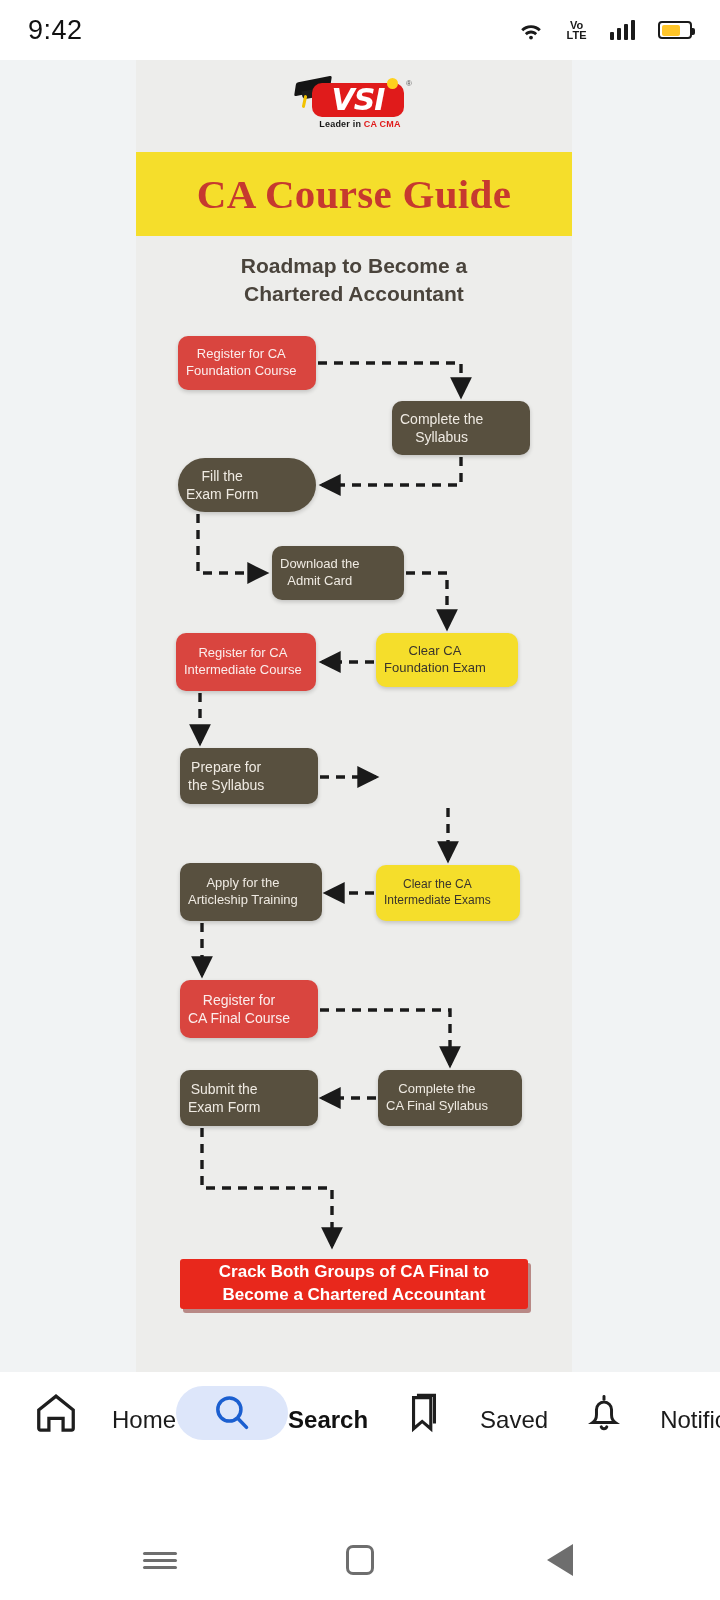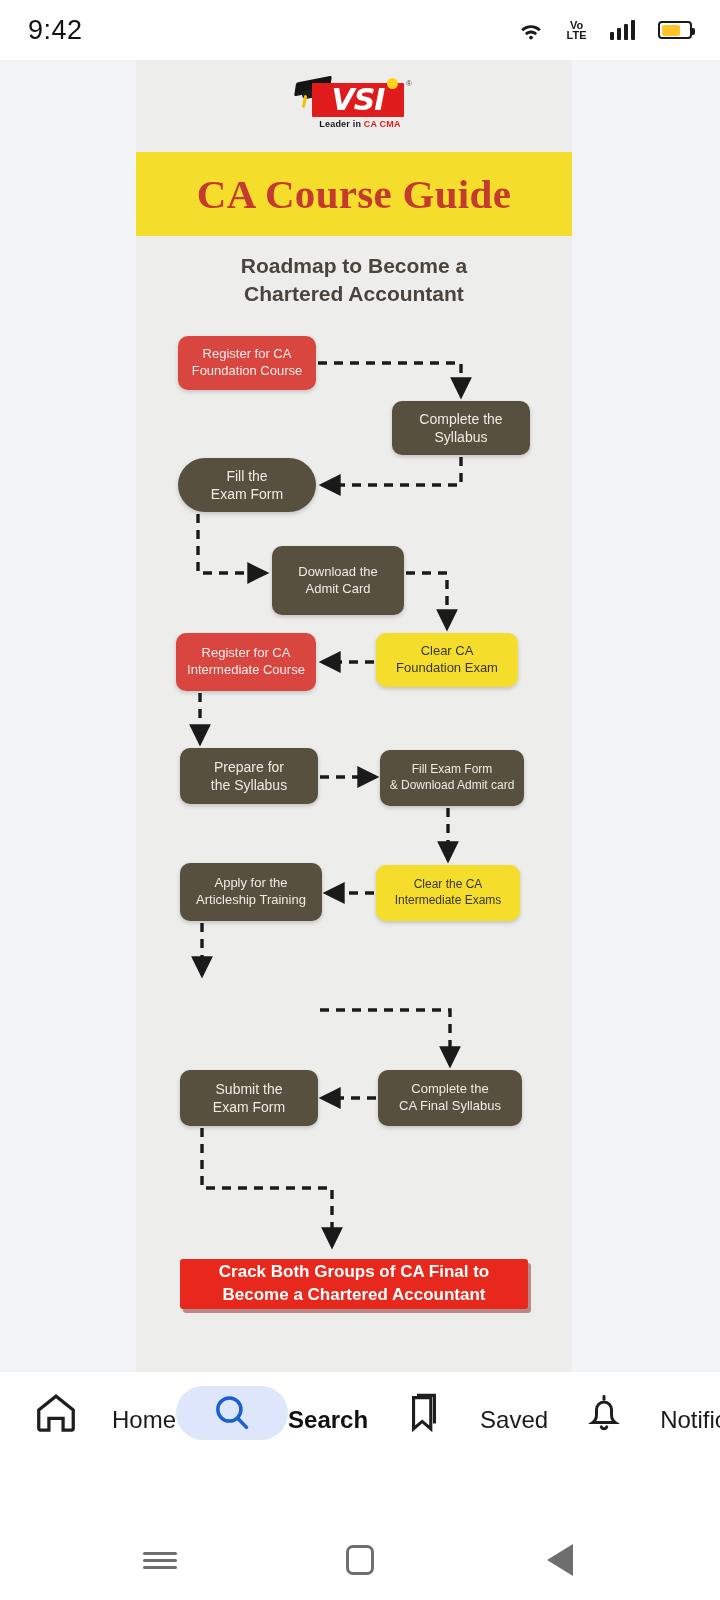--- a/index.html
+++ b/index.html
@@ -47,21 +47,21 @@
   .logo-wrap{ position:absolute; left:0; top:10px; width:436px; height:72px;
               display:flex; align-items:center; justify-content:center; }
   .logo{ position:relative; width:120px; height:62px; }
   .cap{ position:absolute; left:2px; top:4px; width:34px; height:14px;
         background:#141414; transform:skewX(-20deg) rotate(-12deg); border-radius:2px; }
   .cap2{ position:absolute; left:8px; top:15px; width:17px; height:8px;
          background:#1d1d1d; border-radius:0 0 4px 4px; transform:rotate(-10deg); }
   .tassel{ position:absolute; left:9px; top:20px; width:3px; height:13px;
            background:#F2C200; transform:rotate(12deg); border-radius:2px; }
   .vsi{ position:absolute; left:18px; top:8px; width:92px; height:34px;
-        background:#E01B1B; border-radius:1px; color:#fff; font-weight:bold;
+        background:#E01B1B; border-radius:10px; color:#fff; font-weight:bold;
         font-size:30px; font-family:"DejaVu Sans", sans-serif; line-height:33px;
         text-align:center; letter-spacing:-1px; font-style:italic; }
   .dot{ position:absolute; right:16px; top:3px; width:11px; height:11px;
         background:#FFD21E; border-radius:50%; }
   .reg{ position:absolute; right:2px; top:4px; font-size:8px; color:#555; }
   .tagline{ position:absolute; left:16px; top:44px; width:100px; text-align:center;
             font-size:9px; font-weight:bold; color:#161616; letter-spacing:.2px; }
   .tagline em{ color:#E01B1B; font-style:normal; }
 
   
@@ -75,21 +75,21 @@
   }
   .subtitle{
     position:absolute; left:0; top:192px; width:436px; text-align:center;
     font-size:21px; font-weight:bold; color:#4A443C; line-height:1.32;
   }
 
   
   .flow{ position:absolute; left:0; top:0; width:436px; height:1312px; }
   .node{
     position:absolute; border-radius:10px; display:flex; align-items:center;
-    justify-content:center; text-align:center; line-height:1.3;
+    text-align:center; line-height:1.3;
     padding:4px 8px; box-shadow:0 2px 4px rgba(0,0,0,.18);
   }
   .node span{ display:block; }
   .n-red{ background:#D9453F; color:#FBEDEC; }
   .n-brown{ background:#58503F; color:#EFEAE2; }
   .n-yellow{ background:#F5DE2B; color:#3A352C; }
 
   .final-banner{
     position:absolute; left:44px; top:1199px; width:348px; height:50px;
     background:#E8281C; border-radius:3px; color:#fff;
@@ -221,55 +221,55 @@
         <div class="node n-brown" style="left:256px;top:341px;width:138px;height:54px;font-size:14px;">
           <span style="white-space:pre-line">Complete the
 Syllabus</span>
           </div>
 
         <div class="node n-brown" style="left:42px;top:398px;width:138px;height:54px;font-size:14px;border-radius:27px;">
           <span style="white-space:pre-line">Fill the
 Exam Form</span>
           </div>
 
-        <div class="node n-brown" style="left:136px;top:486px;width:132px;height:69px;font-size:13px;">
+        <div class="node n-brown" style="left:136px;top:486px;width:132px;height:54px;font-size:13px;">
           <span style="white-space:pre-line">Download the
 Admit Card</span>
           </div>
 
         <div class="node n-yellow" style="left:240px;top:573px;width:142px;height:54px;font-size:13px;">
           <span style="white-space:pre-line">Clear CA
 Foundation Exam</span>
           </div>
 
         <div class="node n-red" style="left:40px;top:573px;width:140px;height:58px;font-size:13px;">
           <span style="white-space:pre-line">Register for CA
 Intermediate Course</span>
           </div>
 
         <div class="node n-brown" style="left:44px;top:688px;width:138px;height:56px;font-size:14px;">
           <span style="white-space:pre-line">Prepare for
 the Syllabus</span>
           </div>
 
-        <div class="node n-brown" style="left:244px;top:690px;width:144px;height:56px;font-size:12px;">
-          <span style="white-space:pre-line">Fill Exam Form
-&amp; Download Admit card</span>
-          </div>
 
         <div class="node n-yellow" style="left:240px;top:805px;width:144px;height:56px;font-size:12px;">
           <span style="white-space:pre-line">Clear the CA
 Intermediate Exams</span>
           </div>
 
         <div class="node n-brown" style="left:44px;top:803px;width:142px;height:58px;font-size:13px;">
           <span style="white-space:pre-line">Apply for the
 Articleship Training</span>
           </div>
 
+        <div class="node n-red" style="left:44px;top:920px;width:138px;height:58px;font-size:14px;">
+          <span style="white-space:pre-line">Register for
+CA Final Course</span>
+          </div>
 
         <div class="node n-brown" style="left:242px;top:1010px;width:144px;height:56px;font-size:13px;">
           <span style="white-space:pre-line">Complete the
 CA Final Syllabus</span>
           </div>
 
         <div class="node n-brown" style="left:44px;top:1010px;width:138px;height:56px;font-size:14px;">
           <span style="white-space:pre-line">Submit the
 Exam Form</span>
           </div>

